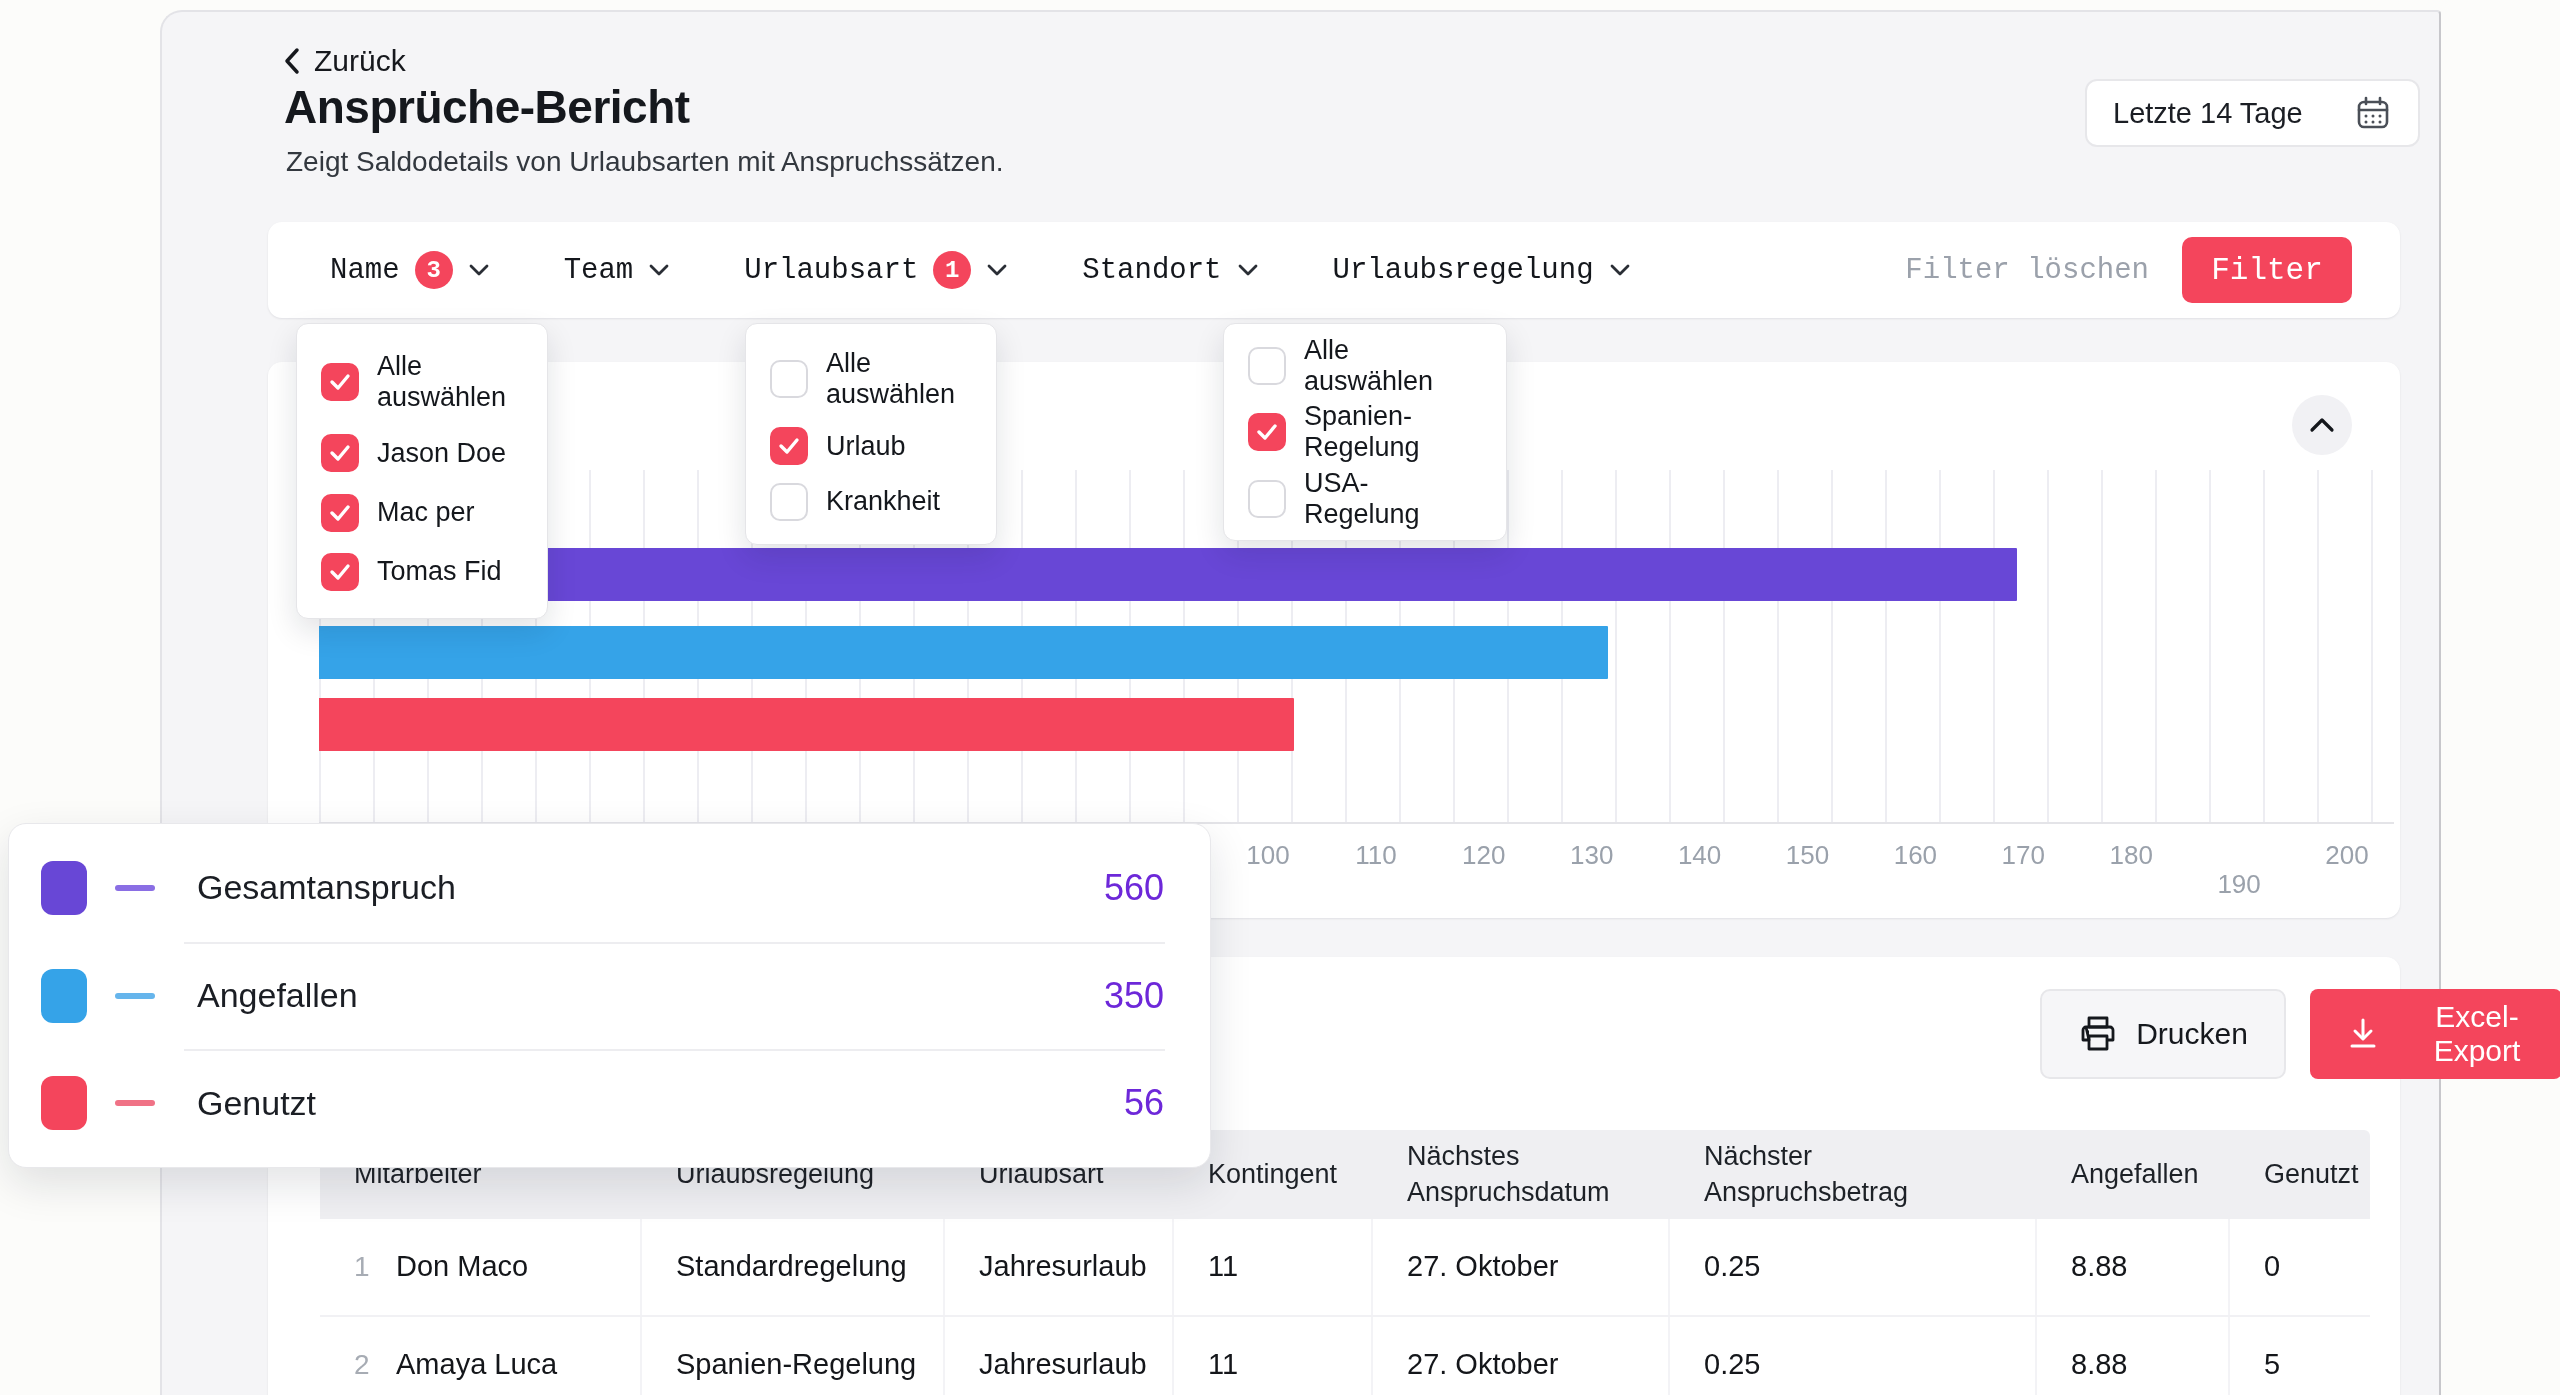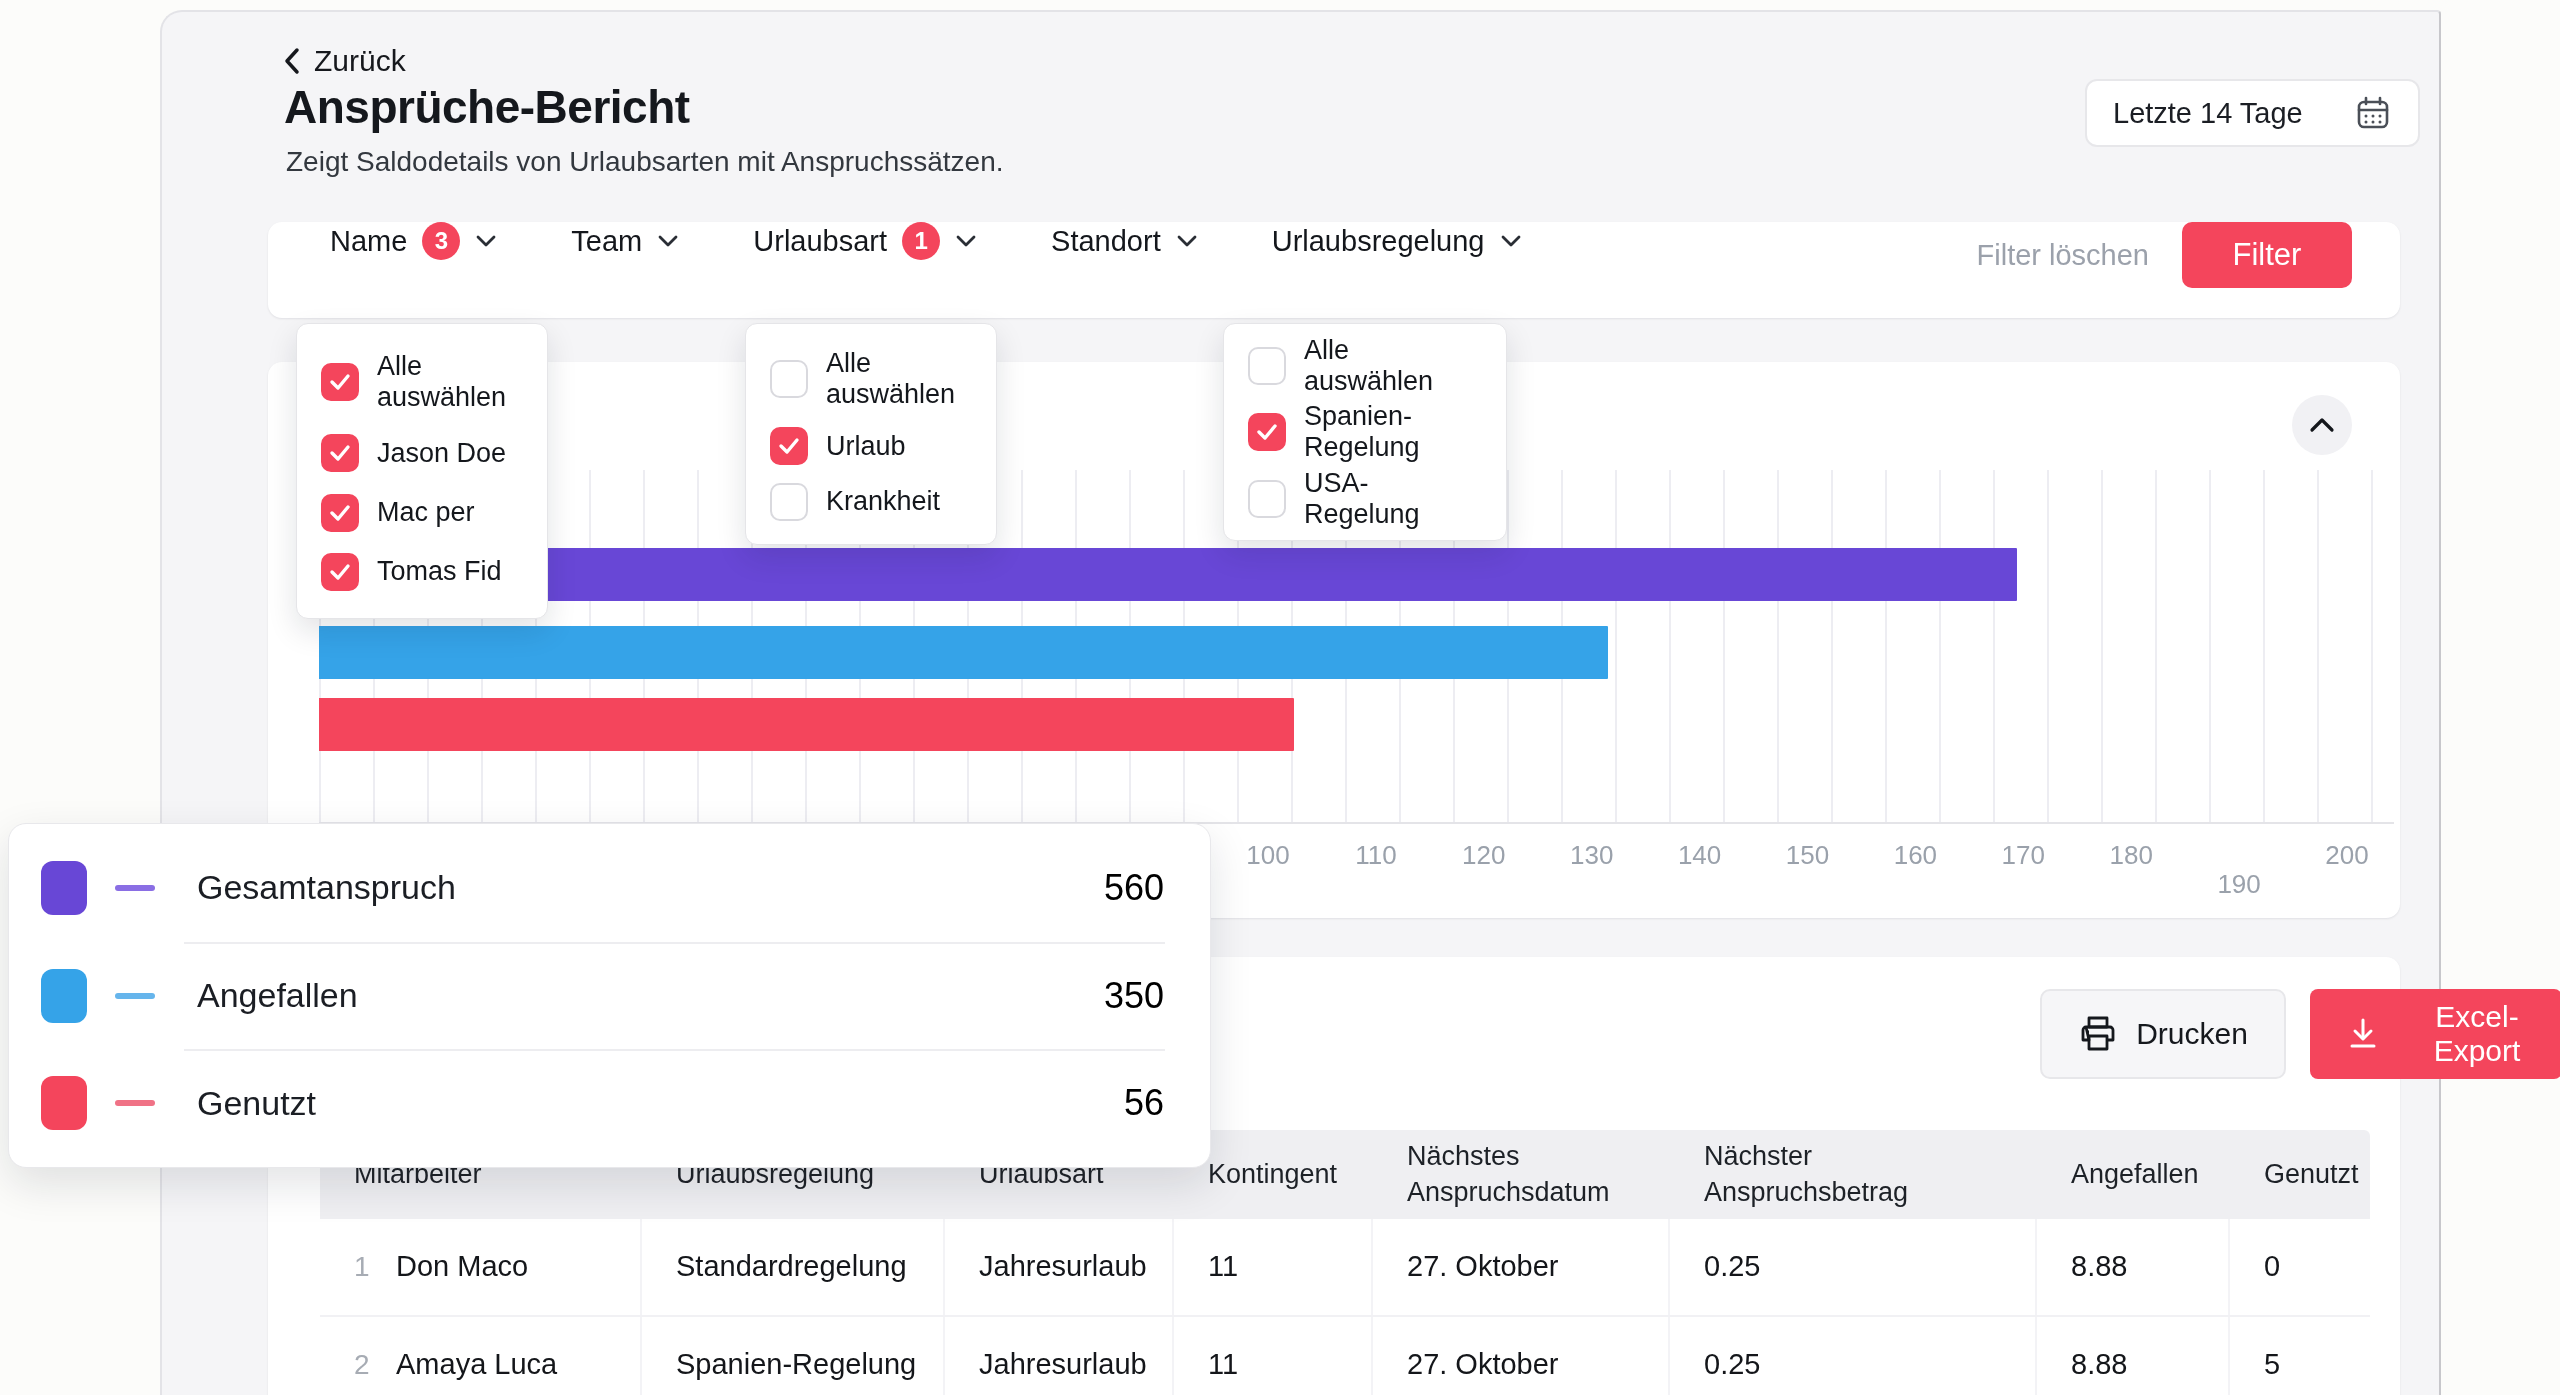--- a/index.html
+++ b/index.html
@@ -17,22 +17,22 @@
         font-weight:500;color:#16181d;cursor:pointer;z-index:2;}
   .title{left:284px;top:80px;font-size:46px;font-weight:700;letter-spacing:-.5px;z-index:2;}
   .subtitle{left:286px;top:146px;font-size:28px;color:#33383f;z-index:2;}
   .datebox{left:2085px;top:79px;width:335px;height:68px;background:#fff;border:2px solid #e7e7ea;
            border-radius:12px;display:flex;align-items:center;justify-content:space-between;
            padding:0 26px;box-sizing:border-box;font-size:29px;color:#1b1e24;z-index:2;cursor:pointer;}
 
   
   .card{background:#fff;border-radius:14px;z-index:1;
         box-shadow:0 1px 3px rgba(16,24,40,.05),0 1px 2px rgba(16,24,40,.04);}
-  .filter-card{left:268px;top:222px;width:2132px;height:96px;display:flex;align-items:flex-start;
-               justify-content:space-between;box-sizing:border-box;padding:0 48px 0 62px;}
+  .filter-card{left:268px;top:222px;width:2132px;height:96px;display:flex;align-items:center;
+               justify-content:space-between;box-sizing:border-box;padding:0 48px 0 62px;font-family:Liberation Mono, monospace;}
   .chart-card{left:268px;top:362px;width:2132px;height:556px;}
   .table-card{left:268px;top:957px;width:2132px;height:470px;}
 
   
   .chips{display:flex;align-items:center;gap:74px;}
   .chip{display:flex;align-items:center;gap:15px;cursor:pointer;}
   .chip .lbl{font-size:29px;font-weight:500;color:#14171c;}
   .badge{width:38px;height:38px;border-radius:50%;background:#F4455C;color:#fff;font-size:24px;
          font-weight:600;display:flex;align-items:center;justify-content:center;}
   .factions{display:flex;align-items:center;gap:33px;}
@@ -65,21 +65,21 @@
 
   
   .tooltip{left:8px;top:823px;width:1203px;height:345px;background:#fff;border:1px solid #e8e8eb;
            border-radius:18px;z-index:7;box-shadow:0 16px 44px rgba(16,24,40,.12);
            display:flex;flex-direction:column;justify-content:space-evenly;box-sizing:border-box;padding:8px 0;}
   .lrow{display:flex;align-items:center;padding:0 46px 0 32px;position:relative;height:104px;}
   .lrow + .lrow::before{content:"";position:absolute;left:175px;right:45px;top:-2px;height:2px;background:#ededf0;}
   .swatch{width:46px;height:54px;border-radius:12px;flex:0 0 auto;}
   .dash{width:40px;height:6px;border-radius:3px;margin-left:28px;flex:0 0 auto;}
   .llbl{font-size:34px;color:#1b1e24;margin-left:42px;}
-  .lval{margin-left:auto;font-size:36px;font-weight:500;color:#000000;}
+  .lval{margin-left:auto;font-size:36px;font-weight:500;color:#6d28d9;}
 
   
   .btn-print{left:2040px;top:989px;width:246px;height:90px;background:#f6f6f8;border:2px solid #e7e7ea;
              border-radius:10px;display:flex;align-items:center;justify-content:center;gap:18px;
              font-size:30px;font-weight:500;color:#15181d;font-family:inherit;cursor:pointer;z-index:2;}
   .btn-excel{left:2310px;top:989px;width:252px;height:90px;background:#F4455C;border:none;border-radius:8px;
              display:flex;align-items:center;gap:20px;padding-left:38px;box-sizing:border-box;
              font-size:30px;font-weight:500;color:#fff;font-family:inherit;cursor:pointer;z-index:3;}
   .tbl{left:320px;top:1130px;width:2050px;z-index:2;}
   .thead{display:flex;background:#efeff2;border-radius:6px 6px 0 0;min-height:88px;align-items:center;}

